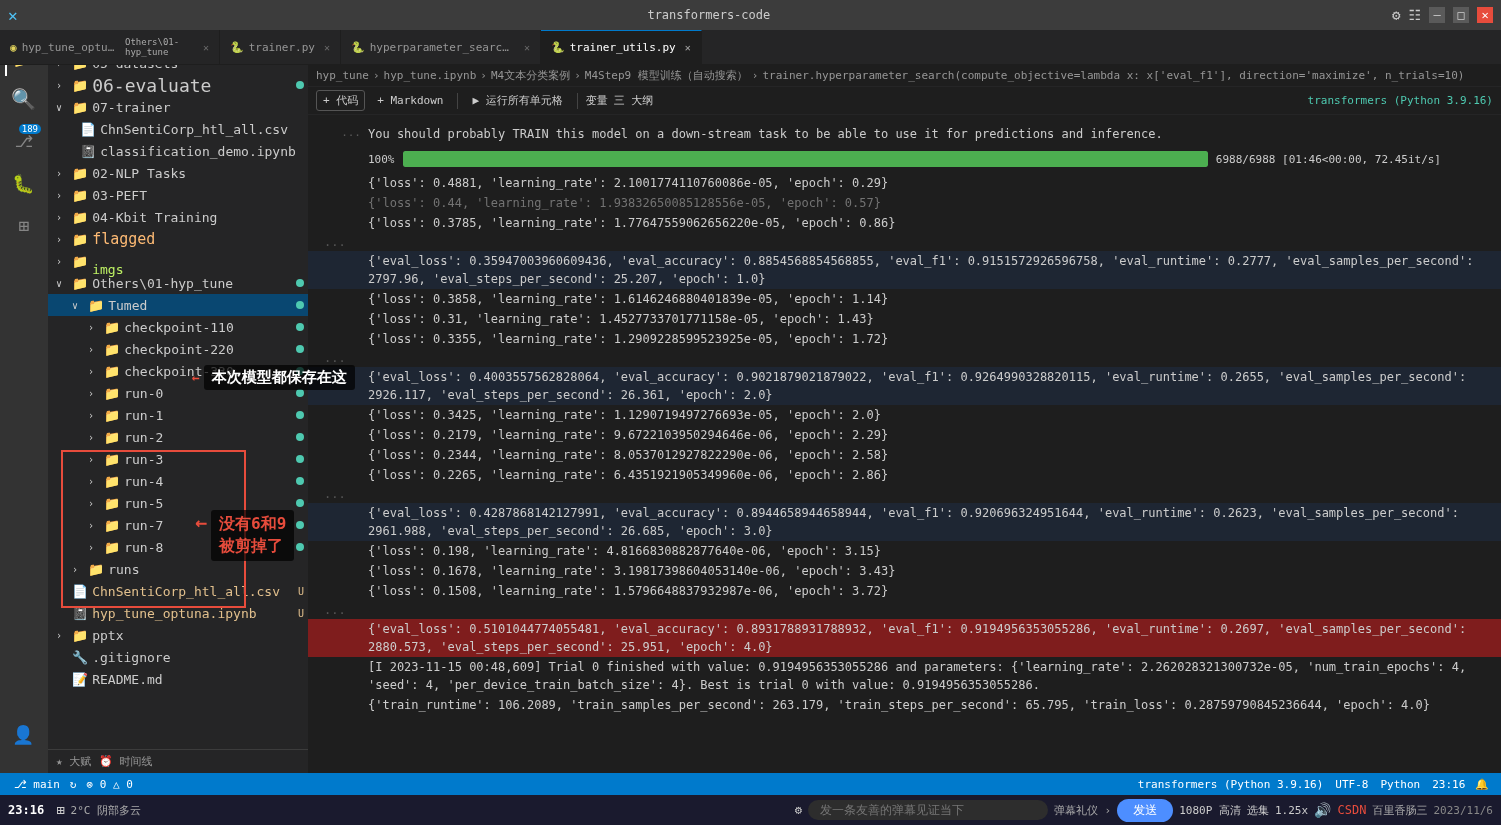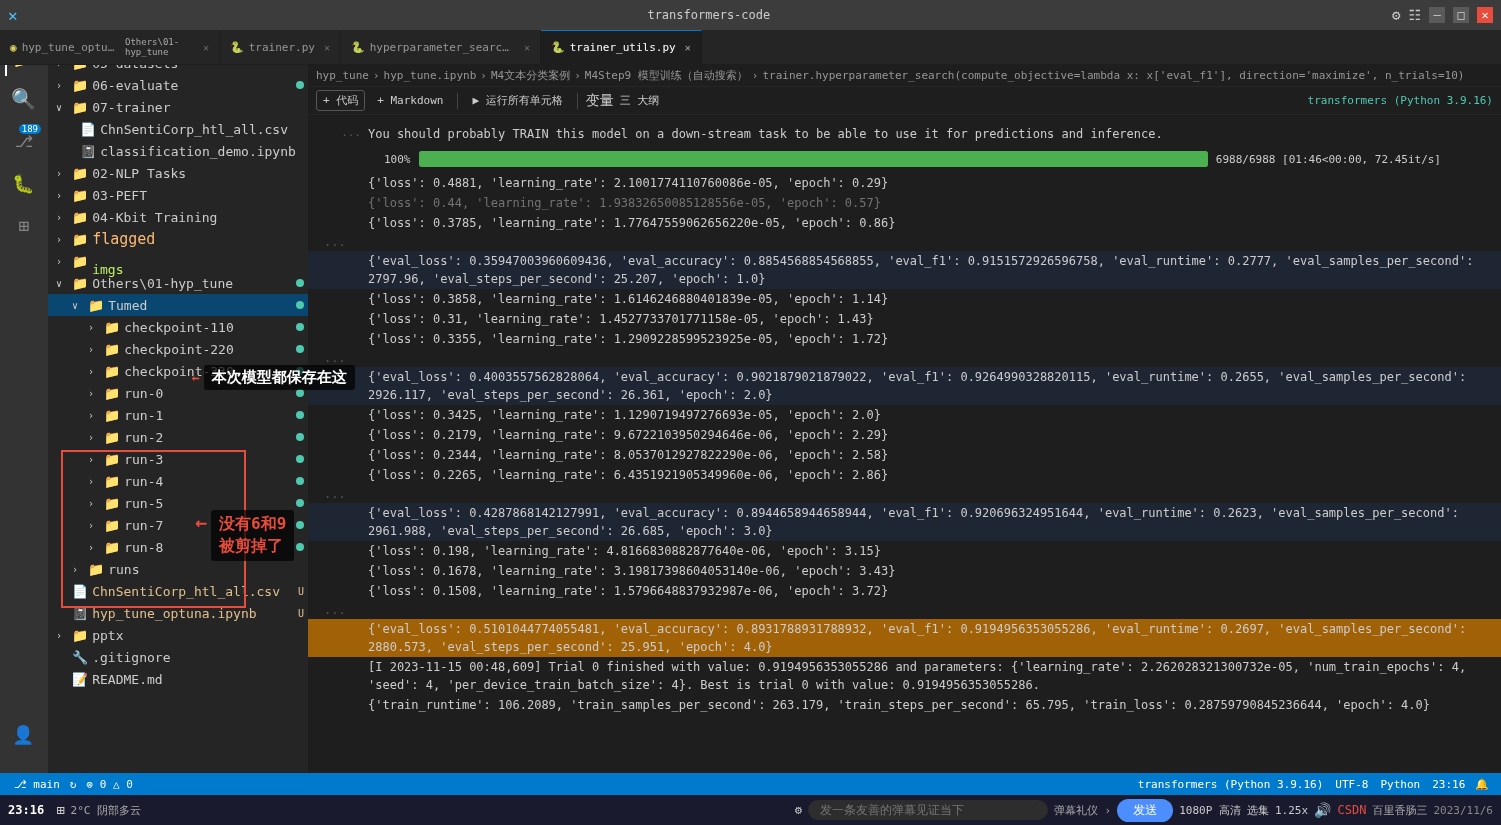--- a/index.html
+++ b/index.html
@@ -60,21 +60,21 @@
     <span style="margin:0 4px;">›</span>
     <span style="cursor:pointer;overflow:hidden;text-overflow:ellipsis;white-space:nowrap;">trainer.hyperparameter_search(compute_objective=lambda x: x['eval_f1'], direction='maximize', n_trials=10)</span>
   </div>
 
   <div style="position:absolute;top:87px;left:308px;right:0;height:28px;background:#1e1e1e;display:flex;align-items:center;padding:0 8px;gap:6px;border-bottom:1px solid #252526;z-index:8;">
     <span style="font-size:11px;color:#ccc;cursor:pointer;padding:2px 6px;border:1px solid #555;border-radius:3px;">+ 代码</span>
     <span style="font-size:11px;color:#ccc;cursor:pointer;padding:2px 6px;">+ Markdown</span>
     <span style="width:1px;height:16px;background:#444;margin:0 2px;"></span>
     <span style="font-size:11px;color:#ccc;cursor:pointer;padding:2px 6px;">▶ 运行所有单元格</span>
     <span style="width:1px;height:16px;background:#444;margin:0 2px;"></span>
-    <span style="font-size:14px;color:#ccc;cursor:pointer;">变量</span>
+    <span style="font-size:11px;color:#ccc;cursor:pointer;">变量</span>
     <span style="font-size:11px;color:#ccc;cursor:pointer;">三 大纲</span>
     <span style="flex:1;"></span>
     <span style="font-size:11px;color:#4ec9b0;">transformers (Python 3.9.16)</span>
   </div>
 
   <div style="position:absolute;top:30px;left:0;width:48px;background:#333333;display:flex;flex-direction:column;align-items:center;padding-top:8px;gap:4px;z-index:8;height:calc(825px - 30px - 22px);">
     <div style="width:38px;height:38px;display:flex;align-items:center;justify-content:center;cursor:pointer;color:#ffffff;border-left:2px solid #ffffff;font-size:20px;">📁</div>
     <div style="width:38px;height:38px;display:flex;align-items:center;justify-content:center;cursor:pointer;color:#858585;font-size:20px;">🔍</div>
     <div style="width:38px;height:38px;display:flex;align-items:center;justify-content:center;cursor:pointer;color:#858585;font-size:16px;position:relative;">
       <span>⎇</span>
@@ -103,21 +103,21 @@
 
       <div style="display:flex;align-items:center;height:22px;padding-left:8px;cursor:pointer;white-space:nowrap;">
         <span style="width:16px;color:#ccc;font-size:10px;">›</span>
         <span style="font-size:13px;margin-right:4px;">📁</span>
         <span style="font-size:13px;color:#cccccc;">05-datasets</span>
       </div>
 
       <div style="display:flex;align-items:center;height:22px;padding-left:8px;cursor:pointer;">
         <span style="width:16px;color:#ccc;font-size:10px;">›</span>
         <span style="font-size:13px;margin-right:4px;">📁</span>
-        <span style="font-size:13px;color:#cccccc;">06-evaluate</span>
+        <span style="font-size:18px;color:#cccccc;">06-evaluate</span>
         <span style="width:8px;height:8px;border-radius:50%;background:#4ec9b0;margin-left:auto;margin-right:4px;"></span>
       </div>
 
       <div style="display:flex;align-items:center;height:22px;padding-left:8px;cursor:pointer;">
         <span style="width:16px;color:#ccc;font-size:10px;">∨</span>
         <span style="font-size:13px;margin-right:4px;">📁</span>
         <span style="font-size:13px;color:#cccccc;">07-trainer</span>
       </div>
 
       <div style="display:flex;align-items:center;height:22px;padding-left:32px;cursor:pointer;">
@@ -281,20 +281,24 @@
         <span style="font-size:13px;color:#cccccc;">.gitignore</span>
       </div>
 
       <div style="display:flex;align-items:center;height:22px;padding-left:8px;cursor:pointer;">
         <span style="width:16px;"></span>
         <span style="font-size:13px;margin-right:4px;">📝</span>
         <span style="font-size:13px;color:#cccccc;">README.md</span>
       </div>
     </div>
 
+    <div style="padding:4px 8px;font-size:11px;color:#969696;border-top:1px solid #3c3c3c;display:flex;gap:8px;">
+      <span style="cursor:pointer;">★ 大赋</span>
+      <span style="cursor:pointer;">⏰ 时间线</span>
+    </div>
   </div>
 
   <div style="position:absolute;left:61px;top:450px;width:185px;height:158px;border:2px solid #e74c3c;z-index:200;pointer-events:none;"></div>
 
   <div style="position:absolute;left:192px;top:365px;z-index:201;pointer-events:none;display:flex;align-items:center;gap:4px;">
     <span style="color:#e74c3c;font-size:13px;font-weight:bold;">←</span>
     <div style="background:rgba(0,0,0,0.7);color:#fff;font-size:15px;font-weight:bold;padding:3px 8px;border-radius:3px;">本次模型都保存在这</div>
   </div>
 
   <div style="position:absolute;left:195px;top:510px;z-index:201;pointer-events:none;display:flex;align-items:flex-start;gap:4px;">
@@ -306,21 +310,21 @@
 
     <div style="flex:1;overflow-y:auto;overflow-x:hidden;padding:8px 0;background:#1e1e1e;font-family:'Consolas',monospace;font-size:12px;">
 
       <div style="padding:2px 16px 2px 60px;color:#cccccc;line-height:1.5;position:relative;">
         <span style="position:absolute;left:8px;color:#5a5a5a;font-size:11px;width:45px;text-align:right;">...</span>
         You should probably TRAIN this model on a down-stream task to be able to use it for predictions and inference.
       </div>
 
       <div style="margin:6px 60px;position:relative;">
         <div style="display:flex;align-items:center;gap:8px;margin-bottom:2px;">
-          <span style="font-size:11px;color:#ccc;margin-left:16px;">100%</span>
+          <span style="font-size:11px;color:#ccc;">100%</span>
           <div style="flex:1;height:16px;background:#3c3c3c;border-radius:2px;overflow:hidden;position:relative;">
             <div style="width:100%;height:100%;background:#4caf50;border-radius:2px;"></div>
           </div>
           <span style="font-size:11px;color:#ccc;white-space:nowrap;">6988/6988 [01:46&lt;00:00, 72.45it/s]</span>
         </div>
       </div>
 
       <div style="padding:1px 16px 1px 60px;color:#cccccc;line-height:1.5;">
         {'loss': 0.4881, 'learning_rate': 2.1001774110760086e-05, 'epoch': 0.29}
       </div>
@@ -374,21 +378,21 @@
       </div>
       <div style="padding:1px 16px 1px 60px;color:#cccccc;line-height:1.5;">
         {'loss': 0.1678, 'learning_rate': 3.19817398604053140e-06, 'epoch': 3.43}
       </div>
       <div style="padding:1px 16px 1px 60px;color:#cccccc;line-height:1.5;">
         {'loss': 0.1508, 'learning_rate': 1.5796648837932987e-06, 'epoch': 3.72}
       </div>
 
       <div style="padding:2px 16px;color:#555;">...</div>
 
-      <div style="padding:1px 16px 1px 60px;color:#cccccc;line-height:1.5;background:#a16207;">
+      <div style="padding:1px 16px 1px 60px;color:#cccccc;line-height:1.5;background:#7f1d1d;">
         {'eval_loss': 0.5101044774055481, 'eval_accuracy': 0.8931788931788932, 'eval_f1': 0.9194956353055286, 'eval_runtime': 0.2697, 'eval_samples_per_second': 2880.573, 'eval_steps_per_second': 25.951, 'epoch': 4.0}
       </div>
       <div style="padding:1px 16px 1px 60px;color:#cccccc;line-height:1.5;">
         [I 2023-11-15 00:48,609] Trial 0 finished with value: 0.9194956353055286 and parameters: {'learning_rate': 2.262028321300732e-05, 'num_train_epochs': 4, 'seed': 4, 'per_device_train_batch_size': 4}. Best is trial 0 with value: 0.9194956353055286.
       </div>
       <div style="padding:1px 16px 1px 60px;color:#cccccc;line-height:1.5;">
         {'train_runtime': 106.2089, 'train_samples_per_second': 263.179, 'train_steps_per_second': 65.795, 'train_loss': 0.28759790845236644, 'epoch': 4.0}
       </div>
     </div>
   </div>

